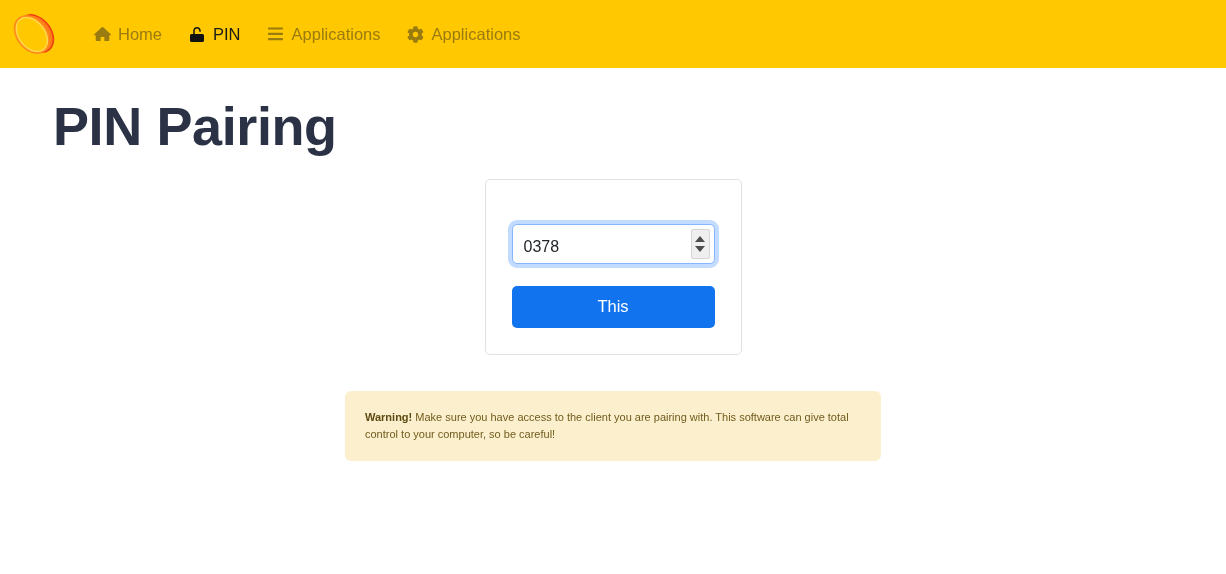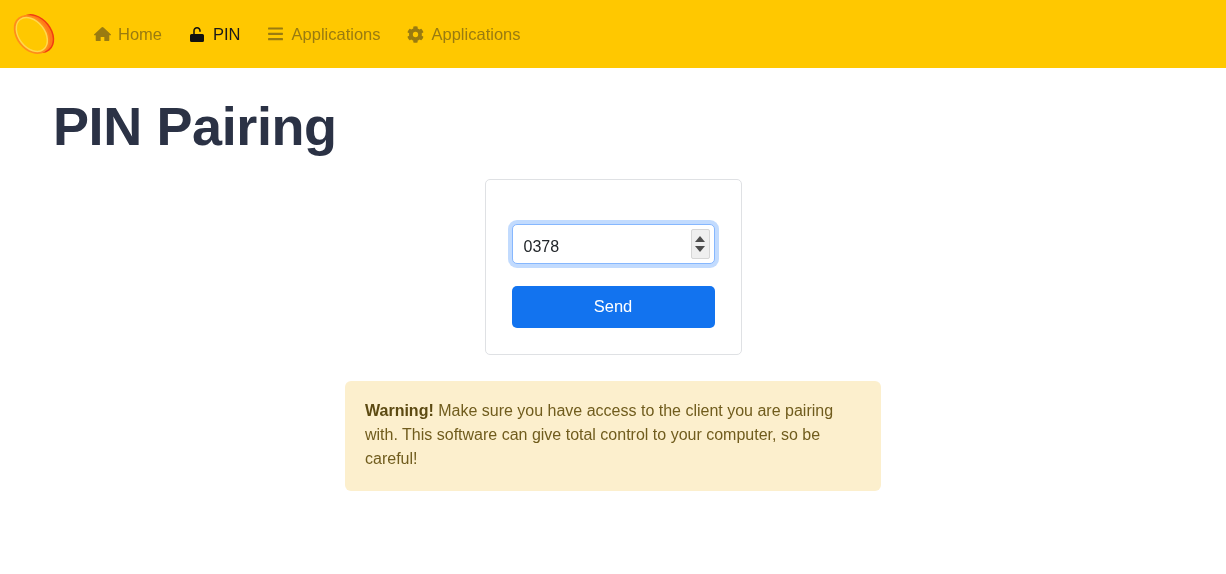--- a/index.html
+++ b/index.html
@@ -154,27 +154,27 @@
     border: none;
     border-radius: 5px;
     font-size: 16.5px;
     font-family: "Liberation Sans", sans-serif;
     cursor: pointer;
     width: 100%;
   }
 
   
   .warning {
-    margin-top: 26px;
+    margin-top: 36px;
     width: 536px;
     background: #fcefcd;
     color: #705c1d;
     border-radius: 6px;
     padding: 18px 15px 19px 20px;
-    font-size: 16px;
+    font-size: 11px;
     line-height: 1.52;
   }
   .warning b { color: #5c4a12; }
 </style>
 </head>
 <body>
 
 <div class="navbar">
 
   <div class="brand">
@@ -241,21 +241,21 @@
     <div class="card">
 
       <div class="pin-input-wrap">
         <input class="pin-input" type="text" value="0378" style="">
         <span class="spinner">
           <span class="spin-up"></span>
           <span class="spin-down"></span>
         </span>
       </div>
 
-      <button class="send-button">Send</button>
+      <button class="send-button">This</button>
     </div>
 
     <div class="warning">
       <b>Warning!</b><span> Make sure you have access to the client you are pairing with. This software can give total control to your computer, so be careful!</span>
     </div>
 
   </div>
 </div>
 
 </body></html>

